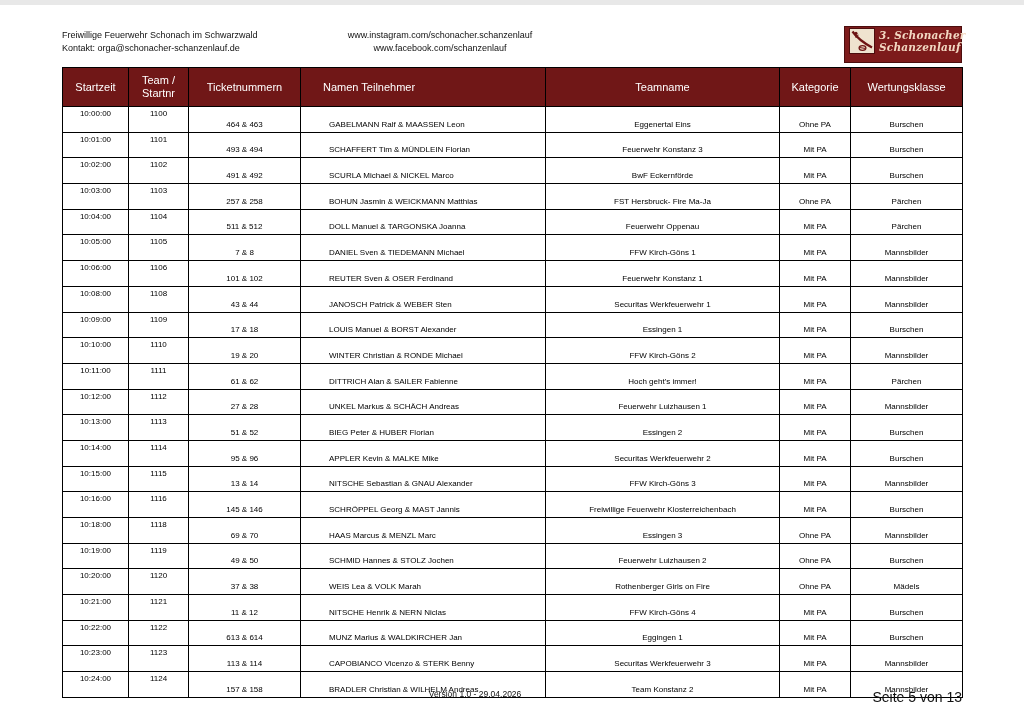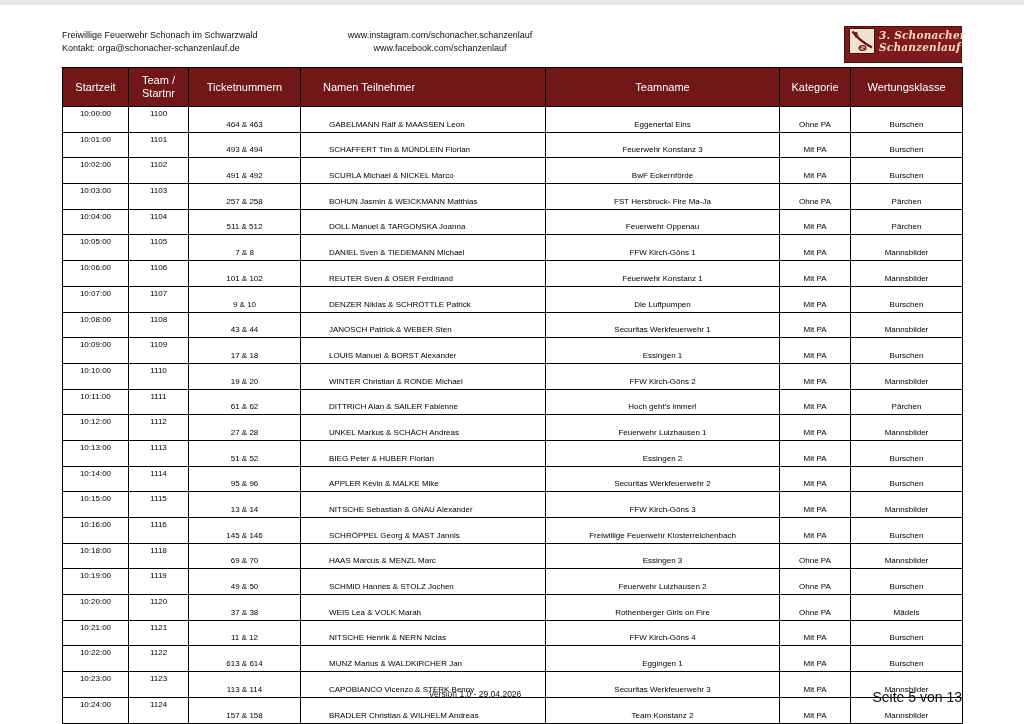--- a/index.html
+++ b/index.html
@@ -158,29 +158,20 @@
         <tr>
           <td class="c0">10:06:00</td>
           <td class="c1">1106</td>
           <td class="c2">101 &amp; 102</td>
           <td class="c3">REUTER Sven &amp; OSER Ferdinand</td>
           <td class="c4">Feuerwehr Konstanz 1</td>
           <td class="c5">Mit PA</td>
           <td class="c6">Mannsbilder</td>
         </tr>
         <tr>
-          <td class="c0">10:07:00</td>
-          <td class="c1">1107</td>
-          <td class="c2">9 &amp; 10</td>
-          <td class="c3">DENZER Niklas &amp; SCHRÖTTLE Patrick</td>
-          <td class="c4">Die Luftpumpen</td>
-          <td class="c5">Mit PA</td>
-          <td class="c6">Burschen</td>
-        </tr>
-        <tr>
           <td class="c0">10:08:00</td>
           <td class="c1">1108</td>
           <td class="c2">43 &amp; 44</td>
           <td class="c3">JANOSCH Patrick &amp; WEBER Sten</td>
           <td class="c4">Securitas Werkfeuerwehr 1</td>
           <td class="c5">Mit PA</td>
           <td class="c6">Mannsbilder</td>
         </tr>
         <tr>
           <td class="c0">10:09:00</td>

